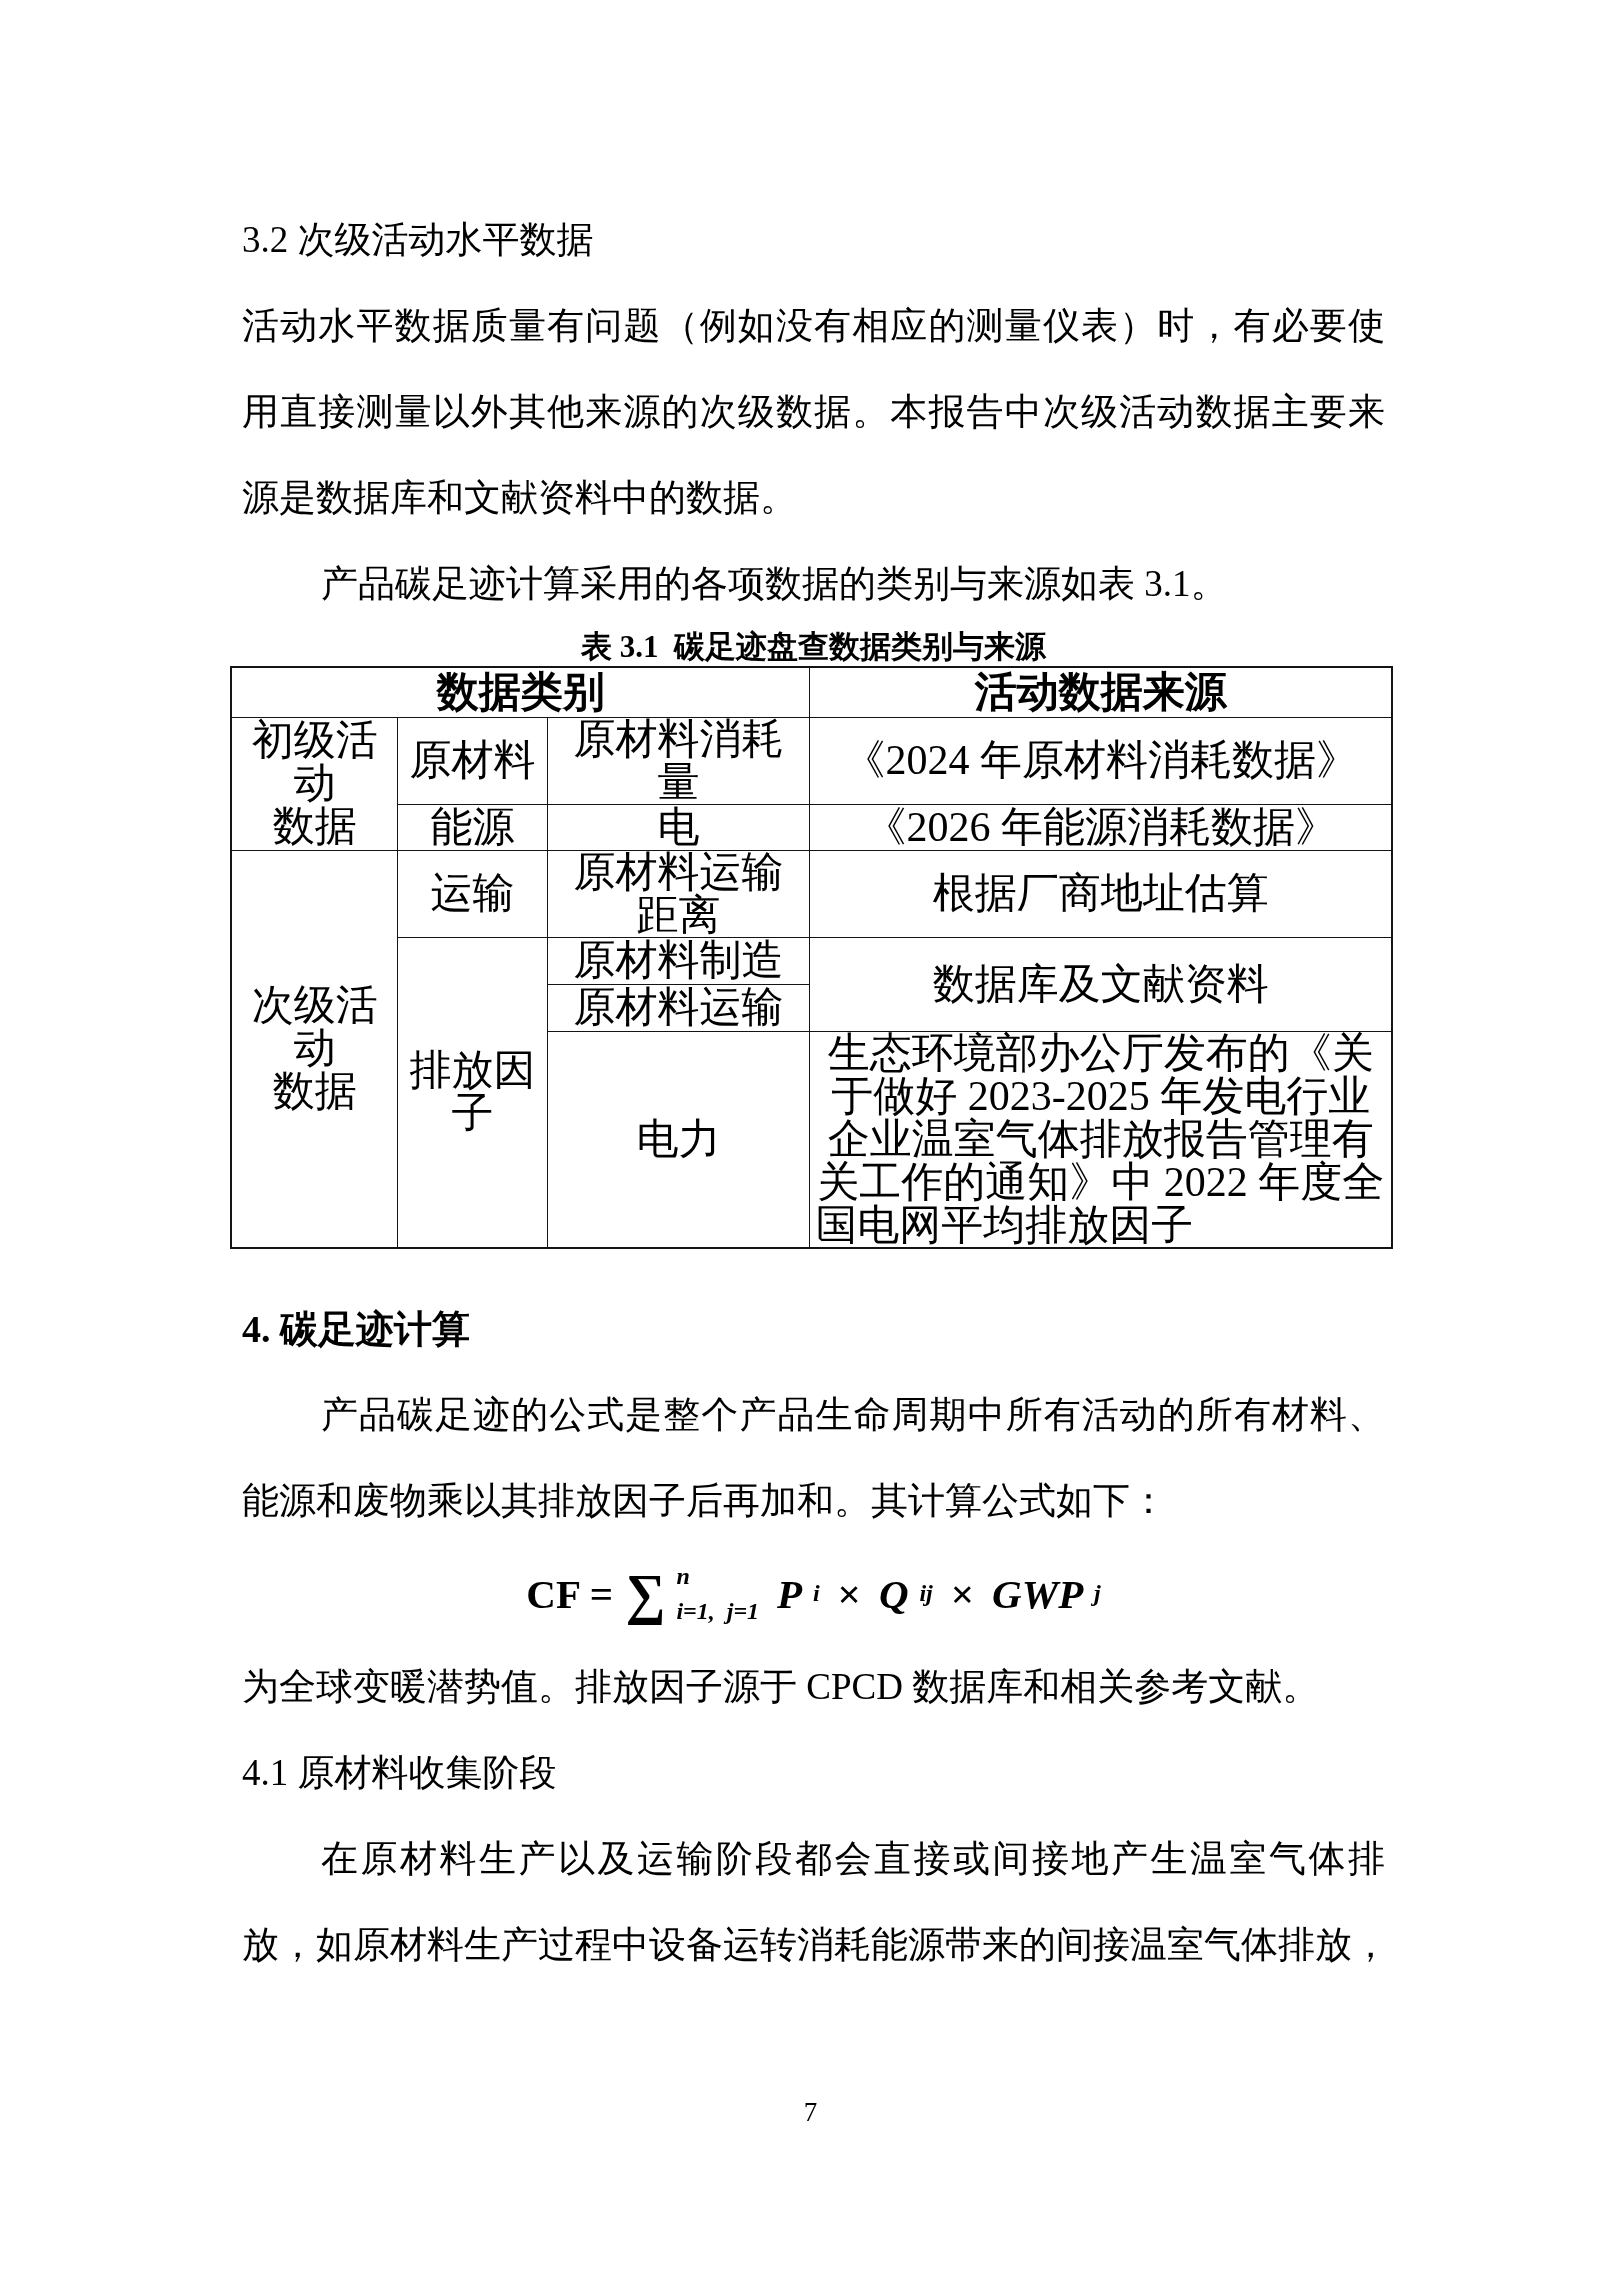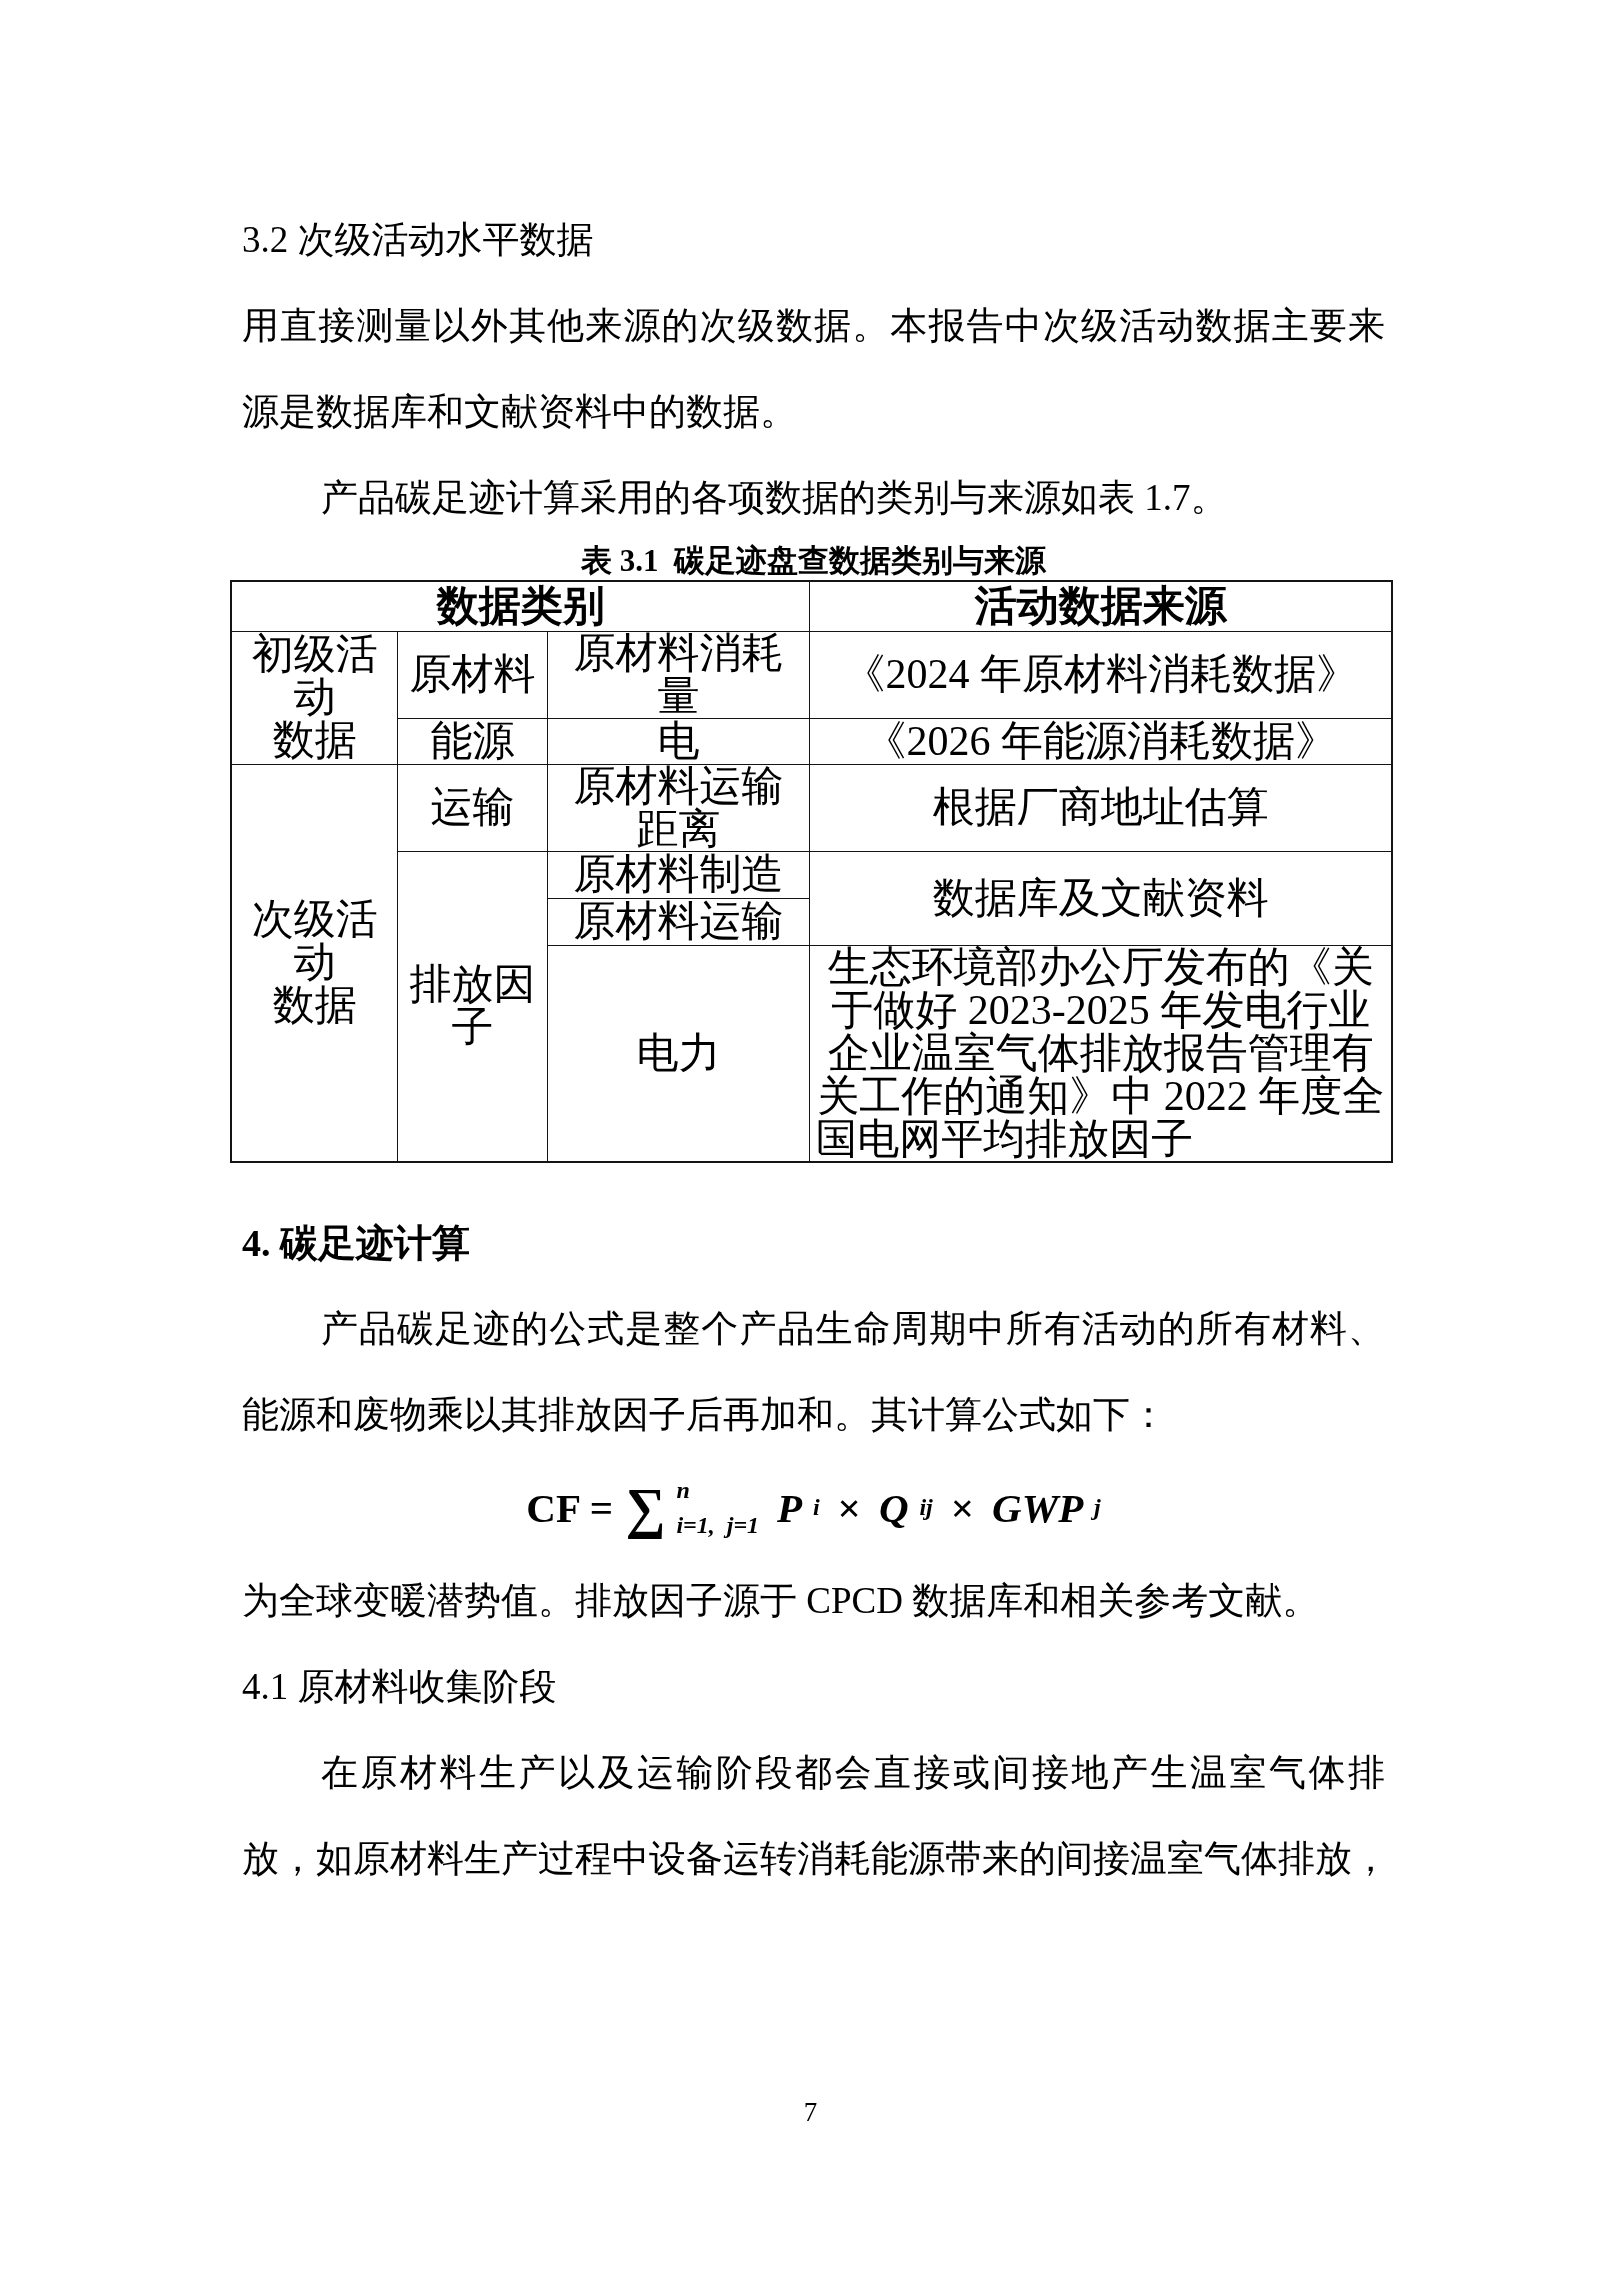--- a/index.html
+++ b/index.html
@@ -52,24 +52,25 @@
     font-size:27px;line-height:36px;
   }
 </style>
 </head>
 <body>
 
 <div class="content">
 
   <div class="h-reg" style="margin-top:193px;">3.2 次级活动水平数据</div>
 
+  <div class="bline just">活动水平数据质量有问题（例如没有相应的测量仪表）时，有必要使</div>
   <div class="bline just">用直接测量以外其他来源的次级数据。本报告中次级活动数据主要来</div>
   <div class="bline">源是数据库和文献资料中的数据。</div>
 
-  <div class="bline indent">产品碳足迹计算采用的各项数据的类别与来源如表 1.7。</div>
+  <div class="bline indent">产品碳足迹计算采用的各项数据的类别与来源如表 3.1。</div>
 
   <div class="caption">表 3.1  碳足迹盘查数据类别与来源</div>
 
   <table class="dtable">
     <colgroup>
       <col style="width:166px;">
         <col style="width:150px;">
         <col style="width:262px;">
         <col style="width:583px;">
     </colgroup>

